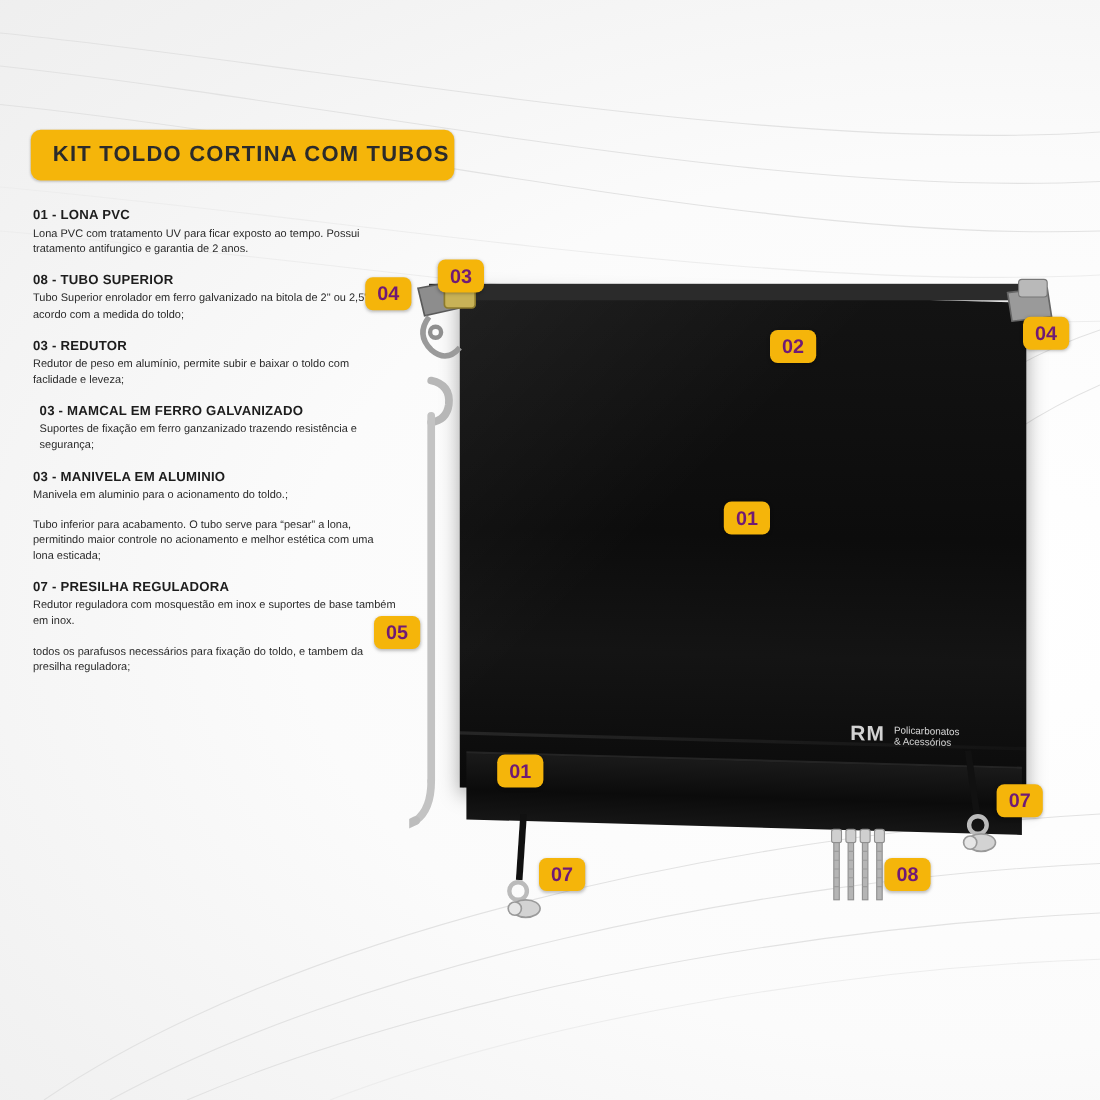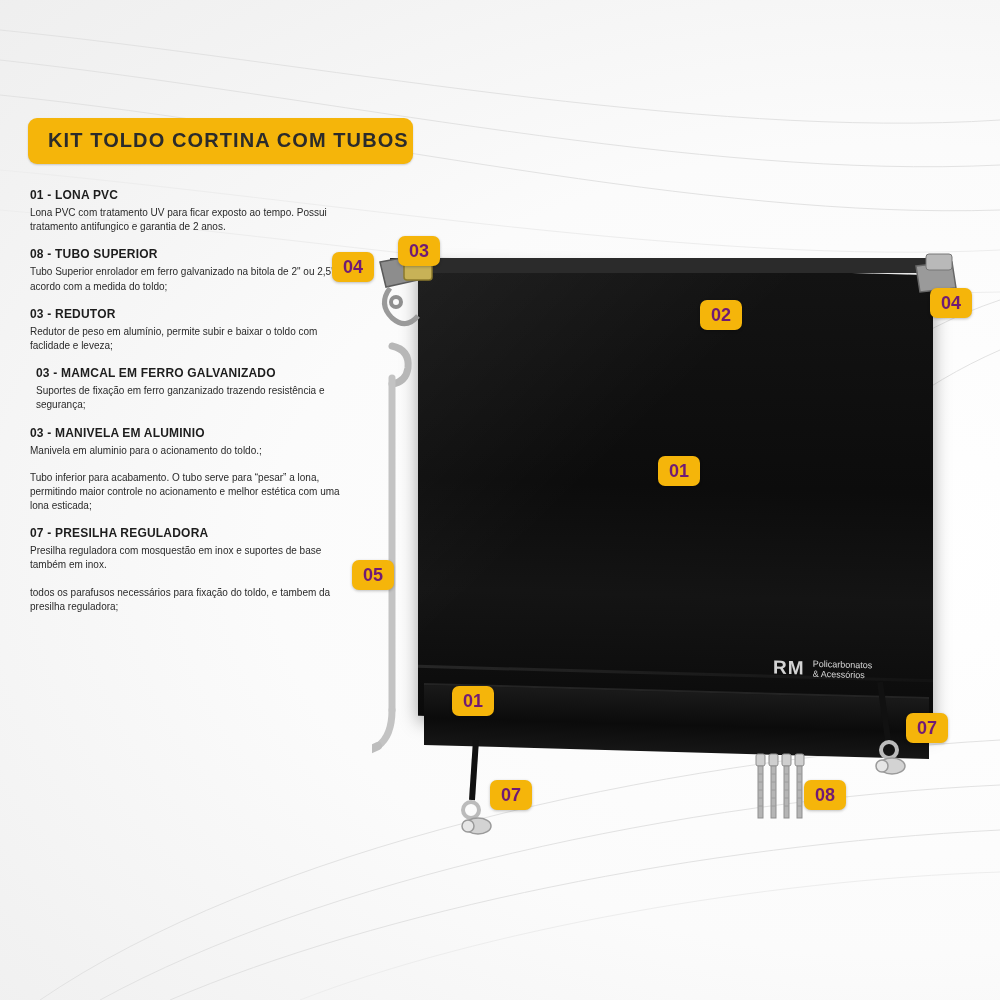--- a/index.html
+++ b/index.html
@@ -266,32 +266,32 @@
       <h3>03 - MANIVELA EM ALUMINIO</h3>
       <p>Manivela em aluminio para o acionamento do toldo.;</p>
     </div>
 
     <div class="spec">
       <p>Tubo inferior para acabamento. O tubo serve para “pesar” a lona, permitindo maior controle no acionamento e melhor estética com uma lona esticada;</p>
     </div>
 
     <div class="spec">
       <h3>07 - PRESILHA REGULADORA</h3>
-      <p>Presilha reguladora com mosquestão em inox e suportes de base também em inox.</p>
+      <p>Redutor reguladora com mosquestão em inox e suportes de base também em inox.</p>
     </div>
 
     <div class="spec">
       <p>todos os parafusos necessários para fixação do toldo, e tambem da presilha reguladora;</p>
     </div>
   </div>
 
   <div class="callout" style="left:398px; top:236px;">03</div>
   <div class="callout" style="left:332px; top:252px;">04</div>
   <div class="callout" style="left:700px; top:300px;">02</div>
   <div class="callout" style="left:930px; top:288px;">04</div>
   <div class="callout" style="left:658px; top:456px;">01</div>
-  <div class="callout" style="left:352px; top:560px;">05</div>
+  <div class="callout" style="left:340px; top:560px;">05</div>
   <div class="callout" style="left:452px; top:686px;">01</div>
   <div class="callout" style="left:906px; top:713px;">07</div>
   <div class="callout" style="left:490px; top:780px;">07</div>
   <div class="callout" style="left:804px; top:780px;">08</div>
 
 </div>
 
 </body></html>

